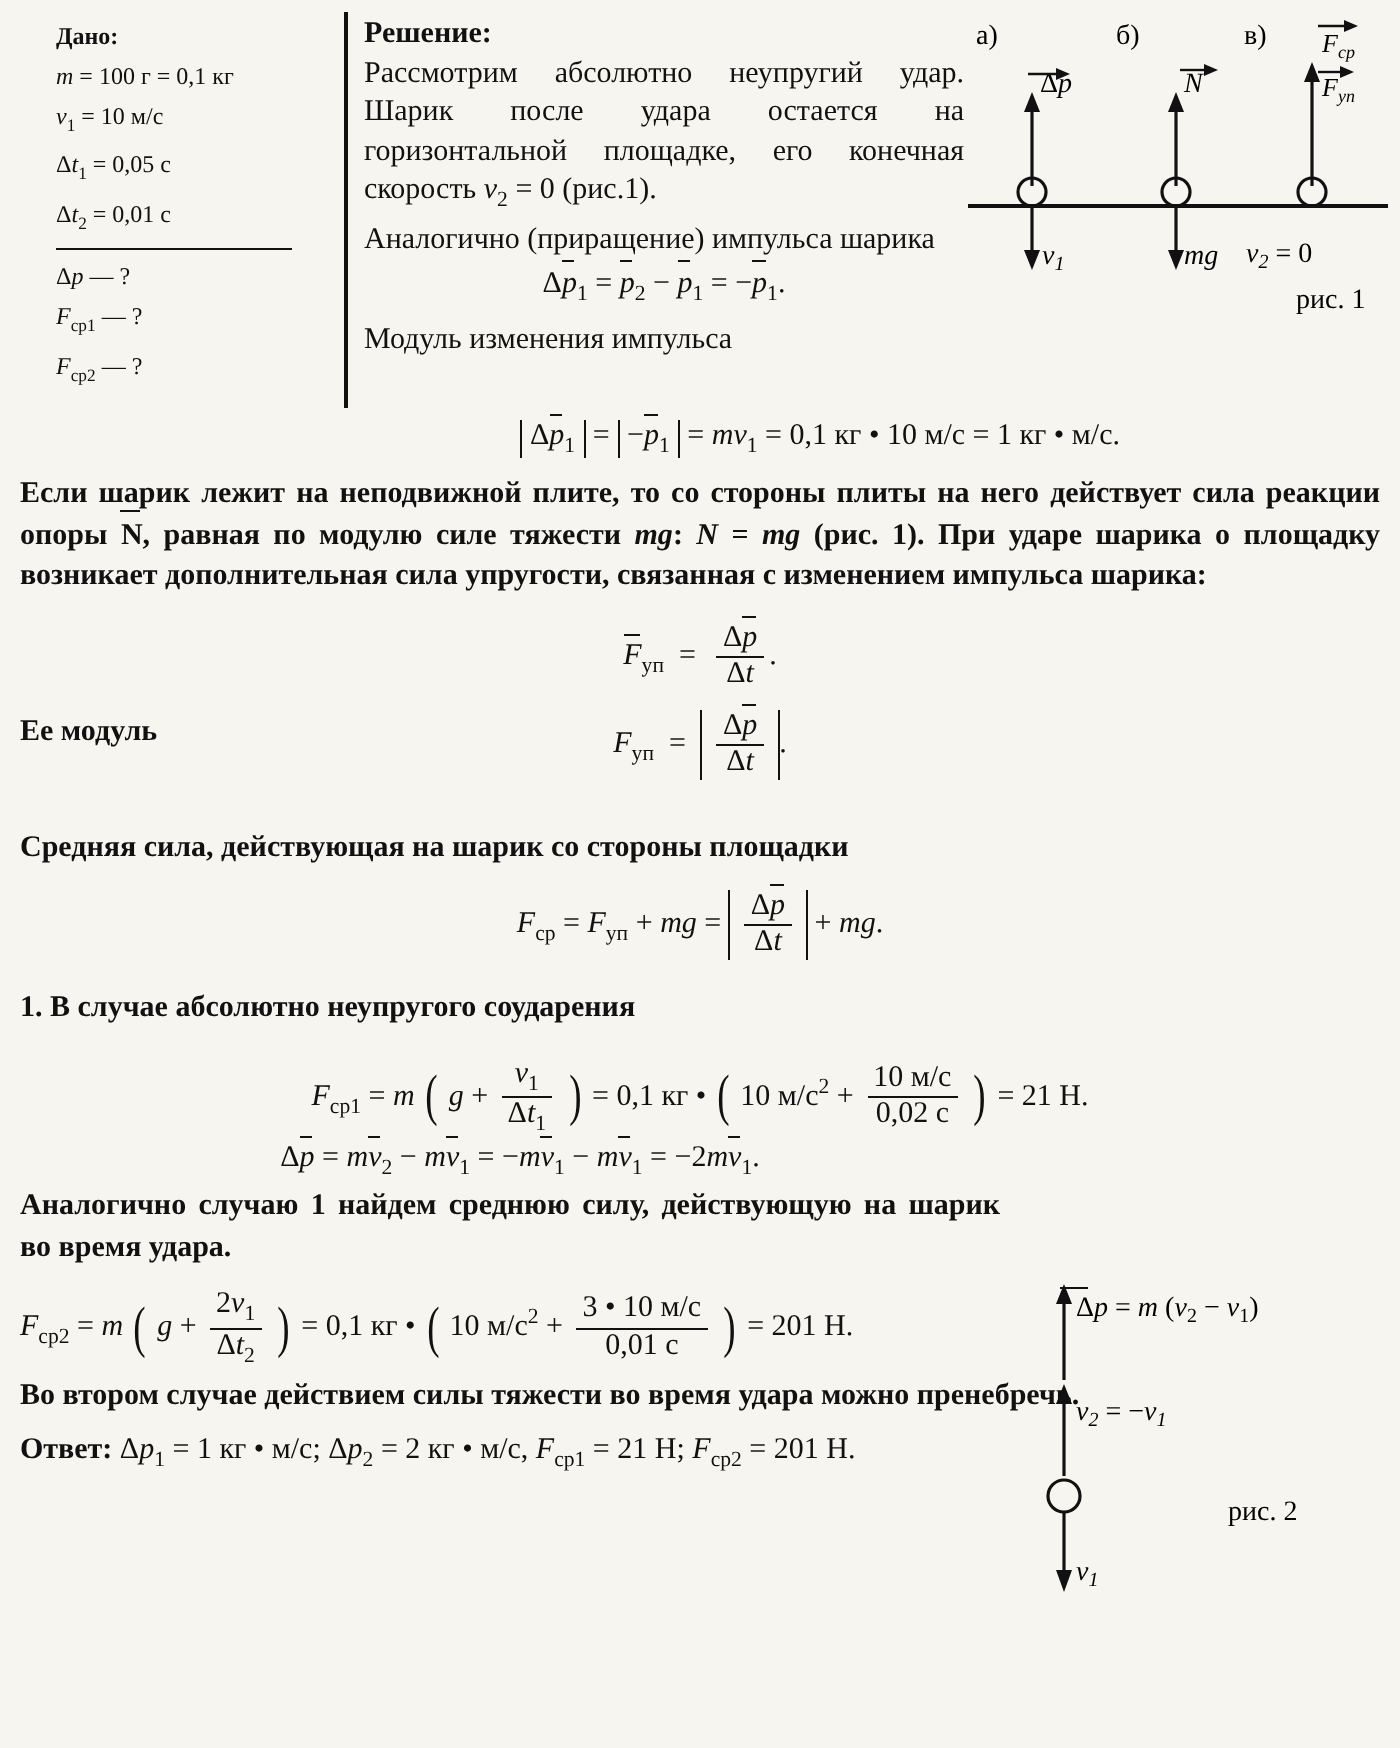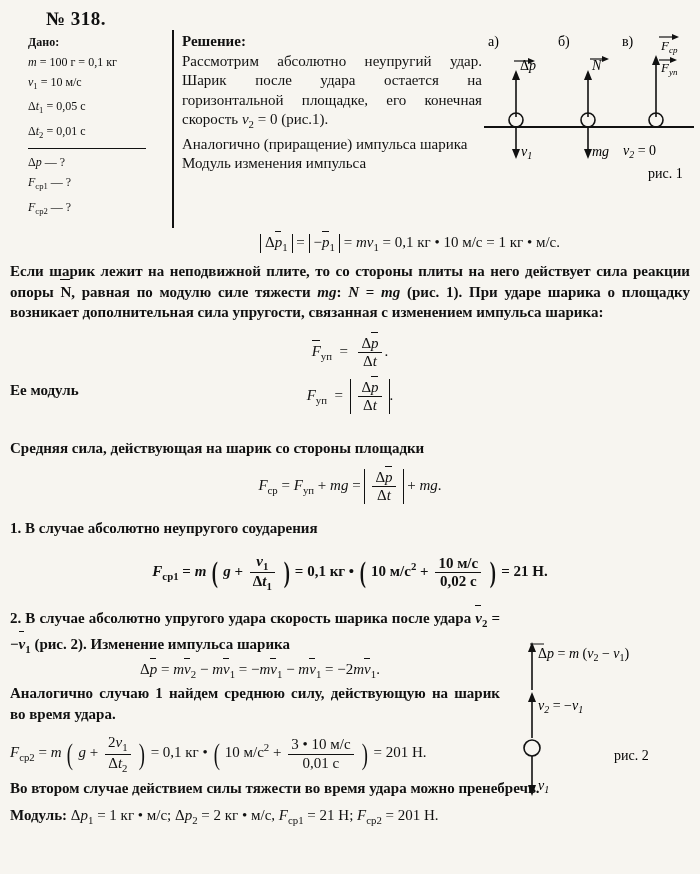--- a/index.html
+++ b/index.html
@@ -74,21 +74,20 @@
   }
   .lowerfig{
     position:absolute;right:8px;top:640px;width:190px;height:185px;font-size:14px;
   }
 </style>
 </head>
 <body>
 
 <div class="page">
 
-  <div class="num">№ 318.</div>
 
   <div class="top">
 
     <div class="given">
       <div class="lbl">Дано:</div>
       <div class="row">
         <i>m</i> = 100 г = 0,1 кг
       </div>
       <div class="row">
         <i>v</i><sub>1</sub> = 10 м/с
@@ -107,20 +106,23 @@
 
     <div class="vrule"></div>
 
     <div class="sol">
       <div><b>Решение:</b></div>
       <div>
         Рассмотрим абсолютно неупругий удар. Шарик после удара остается на горизонтальной площадке, его конечная скорость <i>v</i><sub>2</sub> = 0 (рис.1).
       </div>
       <div>
         Аналогично (приращение) импульса шарика
+      </div>
+      <div class="eqline">
+        Δ<span class="vec"><i>p</i></span><sub>1</sub> = <span class="vec"><i>p</i></span><sub>2</sub> − <span class="vec"><i>p</i></span><sub>1</sub> = −<span class="vec"><i>p</i></span><sub>1</sub>.
       </div>
       <div>
         Модуль изменения импульса
       </div>
     </div>
 
     <div class="fig1">
       <svg width="220" height="160" viewBox="0 0 220 160">
 
         <text x="8" y="14" font-family="Liberation Serif, serif" font-size="14">а)</text>
@@ -194,37 +196,34 @@
   <div class="eqline" style="margin-top:10px;">
     <i>F</i><sub>ср</sub> = <i>F</i><sub>уп</sub> + <i>mg</i> =
     <span class="absbar"><span class="frac"><span class="n">Δ<span class="vec"><i>p</i></span></span><span class="d">Δ<i>t</i></span></span></span>
     + <i>mg</i>.
   </div>
 
   <div class="fullw" style="margin-top:14px;">
     <b>1. В случае абсолютно неупругого соударения</b>
   </div>
 
-  <div class="eqline" style="margin-top:14px;font-weight:bold;">
+  <div class="eqline" style="margin-top:14px;">
     <i>F</i><sub>ср1</sub> = <i>m</i>
     <span class="bigpar">(</span>
     <i>g</i> +
     <span class="frac"><span class="n"><i>v</i><sub>1</sub></span><span class="d">Δ<i>t</i><sub>1</sub></span></span>
     <span class="bigpar">)</span>
     = 0,1 кг •
     <span class="bigpar">(</span>
     10 м/с<sup>2</sup> +
     <span class="frac"><span class="n">10 м/с</span><span class="d">0,02 с</span></span>
     <span class="bigpar">)</span>
     = 21 Н.
   </div>
 
-  <div class="fullw" style="margin-top:16px;width:490px;">
-    <b>2. В случае абсолютно упругого удара скорость шарика после удара <span class="vec"><i>v</i></span><sub>2</sub> = −<span class="vec"><i>v</i></span><sub>1</sub> (рис. 2). Изменение импульса шарика</b>
-  </div>
 
   <div class="eqline" style="margin-top:2px;width:500px;">
     Δ<span class="vec"><i>p</i></span> = <i>m</i><span class="vec"><i>v</i></span><sub>2</sub> − <i>m</i><span class="vec"><i>v</i></span><sub>1</sub> = −<i>m</i><span class="vec"><i>v</i></span><sub>1</sub> − <i>m</i><span class="vec"><i>v</i></span><sub>1</sub> = −2<i>m</i><span class="vec"><i>v</i></span><sub>1</sub>.
   </div>
 
   <div class="fullw" style="margin-top:2px;width:490px;">
     <b>Аналогично случаю 1 найдем среднюю силу, действующую на шарик во время удара.</b>
   </div>
 
   <div class="eqline" style="margin-top:10px;text-align:left;">
@@ -239,21 +238,21 @@
     <span class="frac"><span class="n">3 • 10 м/с</span><span class="d">0,01 с</span></span>
     <span class="bigpar">)</span>
     = 201 Н.
   </div>
 
   <div class="fullw" style="margin-top:4px;">
     <b>Во втором случае действием силы тяжести во время удара можно пренебречь.</b>
   </div>
 
   <div class="fullw" style="margin-top:6px;">
-    <b>Модуль:</b> Δ<i>p</i><sub>1</sub> = 1 кг • м/с; Δ<i>p</i><sub>2</sub> = 2 кг • м/с, <i>F</i><sub>ср1</sub> = 21 Н; <i>F</i><sub>ср2</sub> = 201 Н.
+    <b>Ответ:</b> Δ<i>p</i><sub>1</sub> = 1 кг • м/с; Δ<i>p</i><sub>2</sub> = 2 кг • м/с, <i>F</i><sub>ср1</sub> = 21 Н; <i>F</i><sub>ср2</sub> = 201 Н.
   </div>
 
   <div class="lowerfig">
     <svg width="190" height="185" viewBox="0 0 190 185">
 
       <line x1="30" y1="50" x2="30" y2="8" stroke="#111" stroke-width="1.6"></line>
       <polygon points="30,2 26,12 34,12" fill="#111"></polygon>
       <text x="36" y="18" font-family="Liberation Serif, serif" font-size="14">Δ<tspan font-style="italic">p</tspan> = <tspan font-style="italic">m</tspan> (<tspan font-style="italic">v</tspan><tspan font-size="10" dy="3">2</tspan><tspan dy="-3"> − </tspan><tspan font-style="italic">v</tspan><tspan font-size="10" dy="3">1</tspan><tspan dy="-3">)</tspan></text>
       <line x1="28" y1="4" x2="42" y2="4" stroke="#111" stroke-width="1"></line>
 

